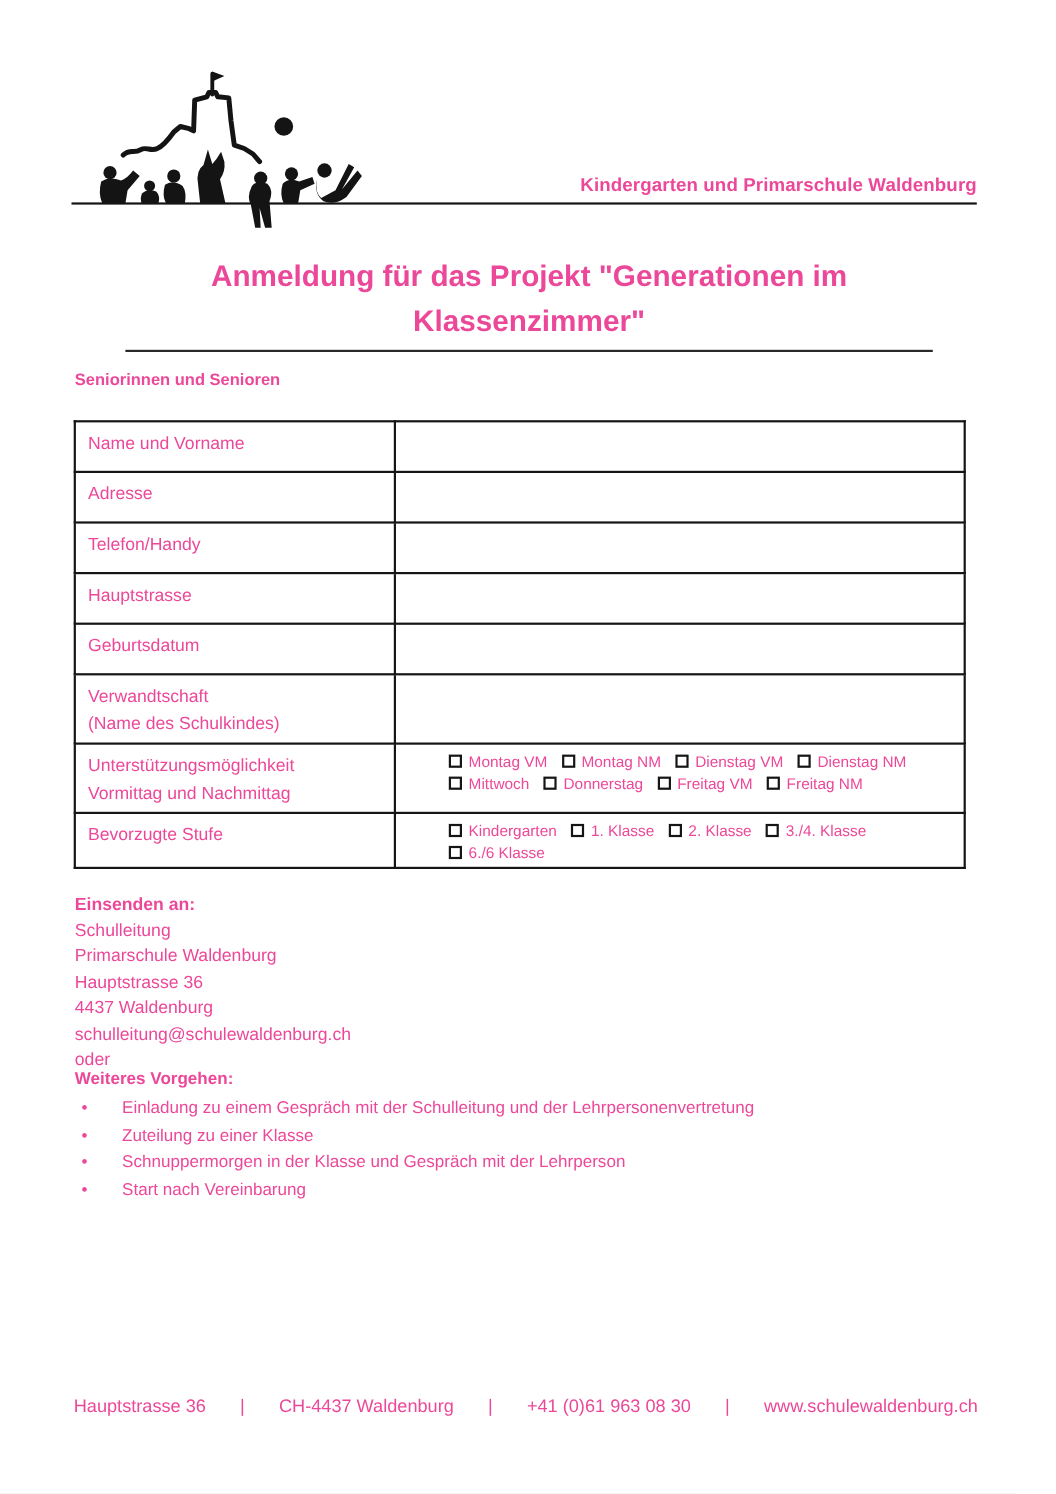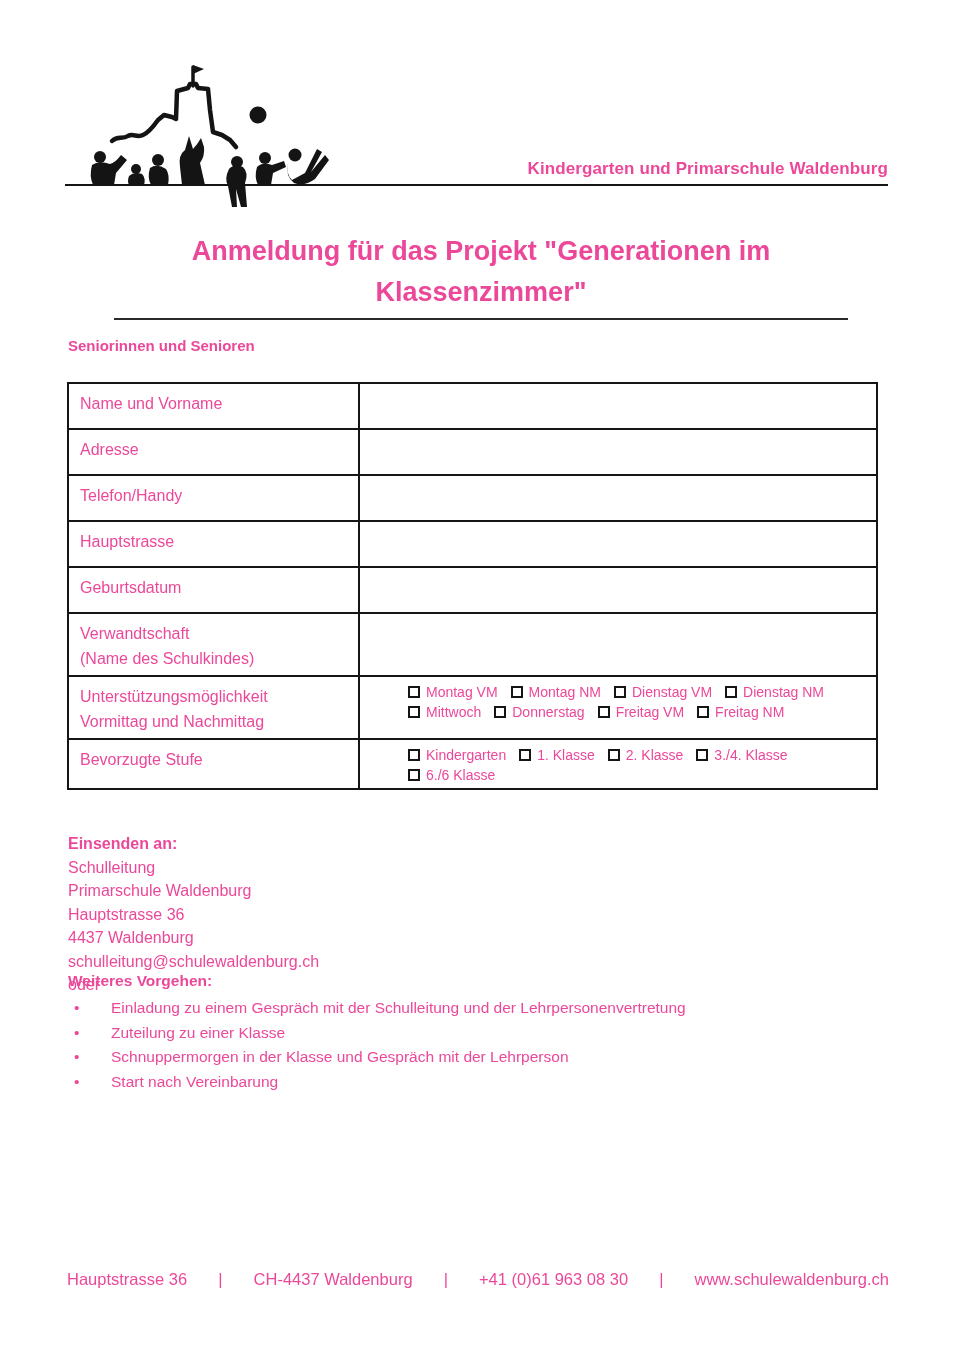--- a/index.html
+++ b/index.html
@@ -51,21 +51,21 @@
   tr.r-tall { height:58px;border-radius:15px; }
   tr.r-cb1  { height:47px; }
   tr.r-cb2  { height:49px; }
   td.cb-cell { padding:5px 6px 3px 8px; }
 
   .cb-line { display:flex; align-items:center; gap:13px; height:20px; white-space:nowrap;padding-left:40px; }
   .cb-item { display:inline-flex; align-items:center; gap:6px; font-size:14px; line-height:14px; }
   .cb-box  { width:12px; height:12px; border:2px solid #151515; background:#fff; flex:0 0 auto; }
 
   
-  .send-block { position:absolute; top:832px; left:68px; font-size:16px; line-height:23.5px; }
+  .send-block { position:absolute; top:811px; left:68px; font-size:16px; line-height:23.5px; }
   .send-block .heading { font-weight:bold; }
 
   
   .steps-block { position:absolute; top:970px; left:68px; width:790px; font-size:15.5px; }
   .steps-block .heading { font-weight:bold; margin-bottom:4px; line-height:22px; }
   .step-item { display:flex; line-height:24.5px; }
   .step-item .bullet { width:43px; padding-left:6px; flex:0 0 auto; }
   .step-item .step-text { flex:1; }
 
   

